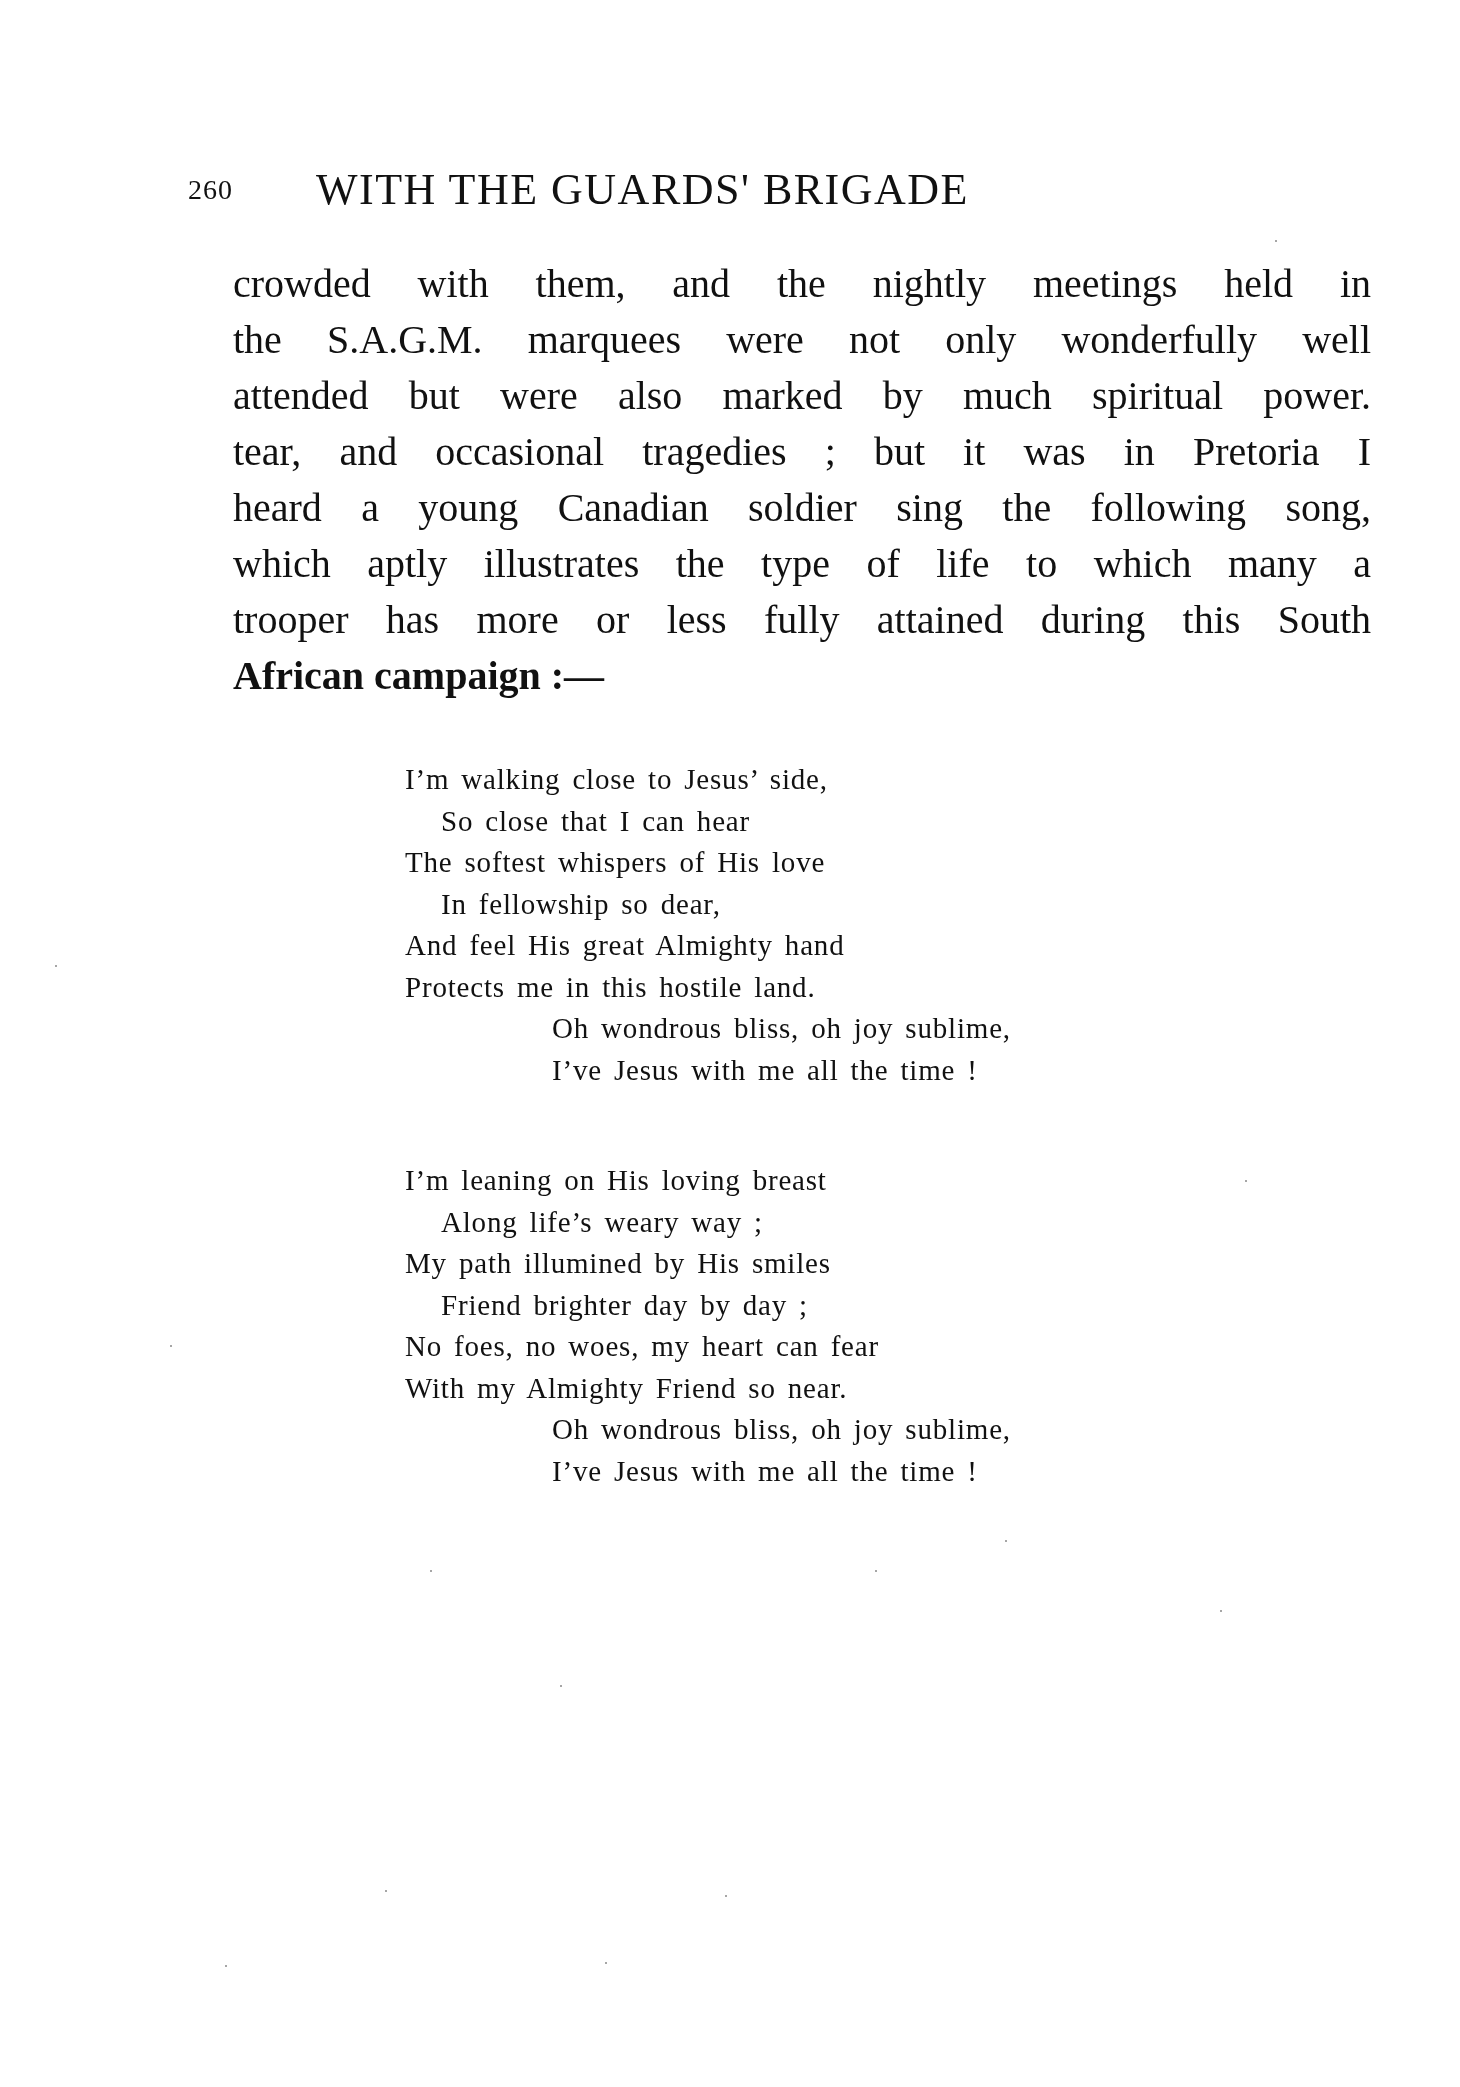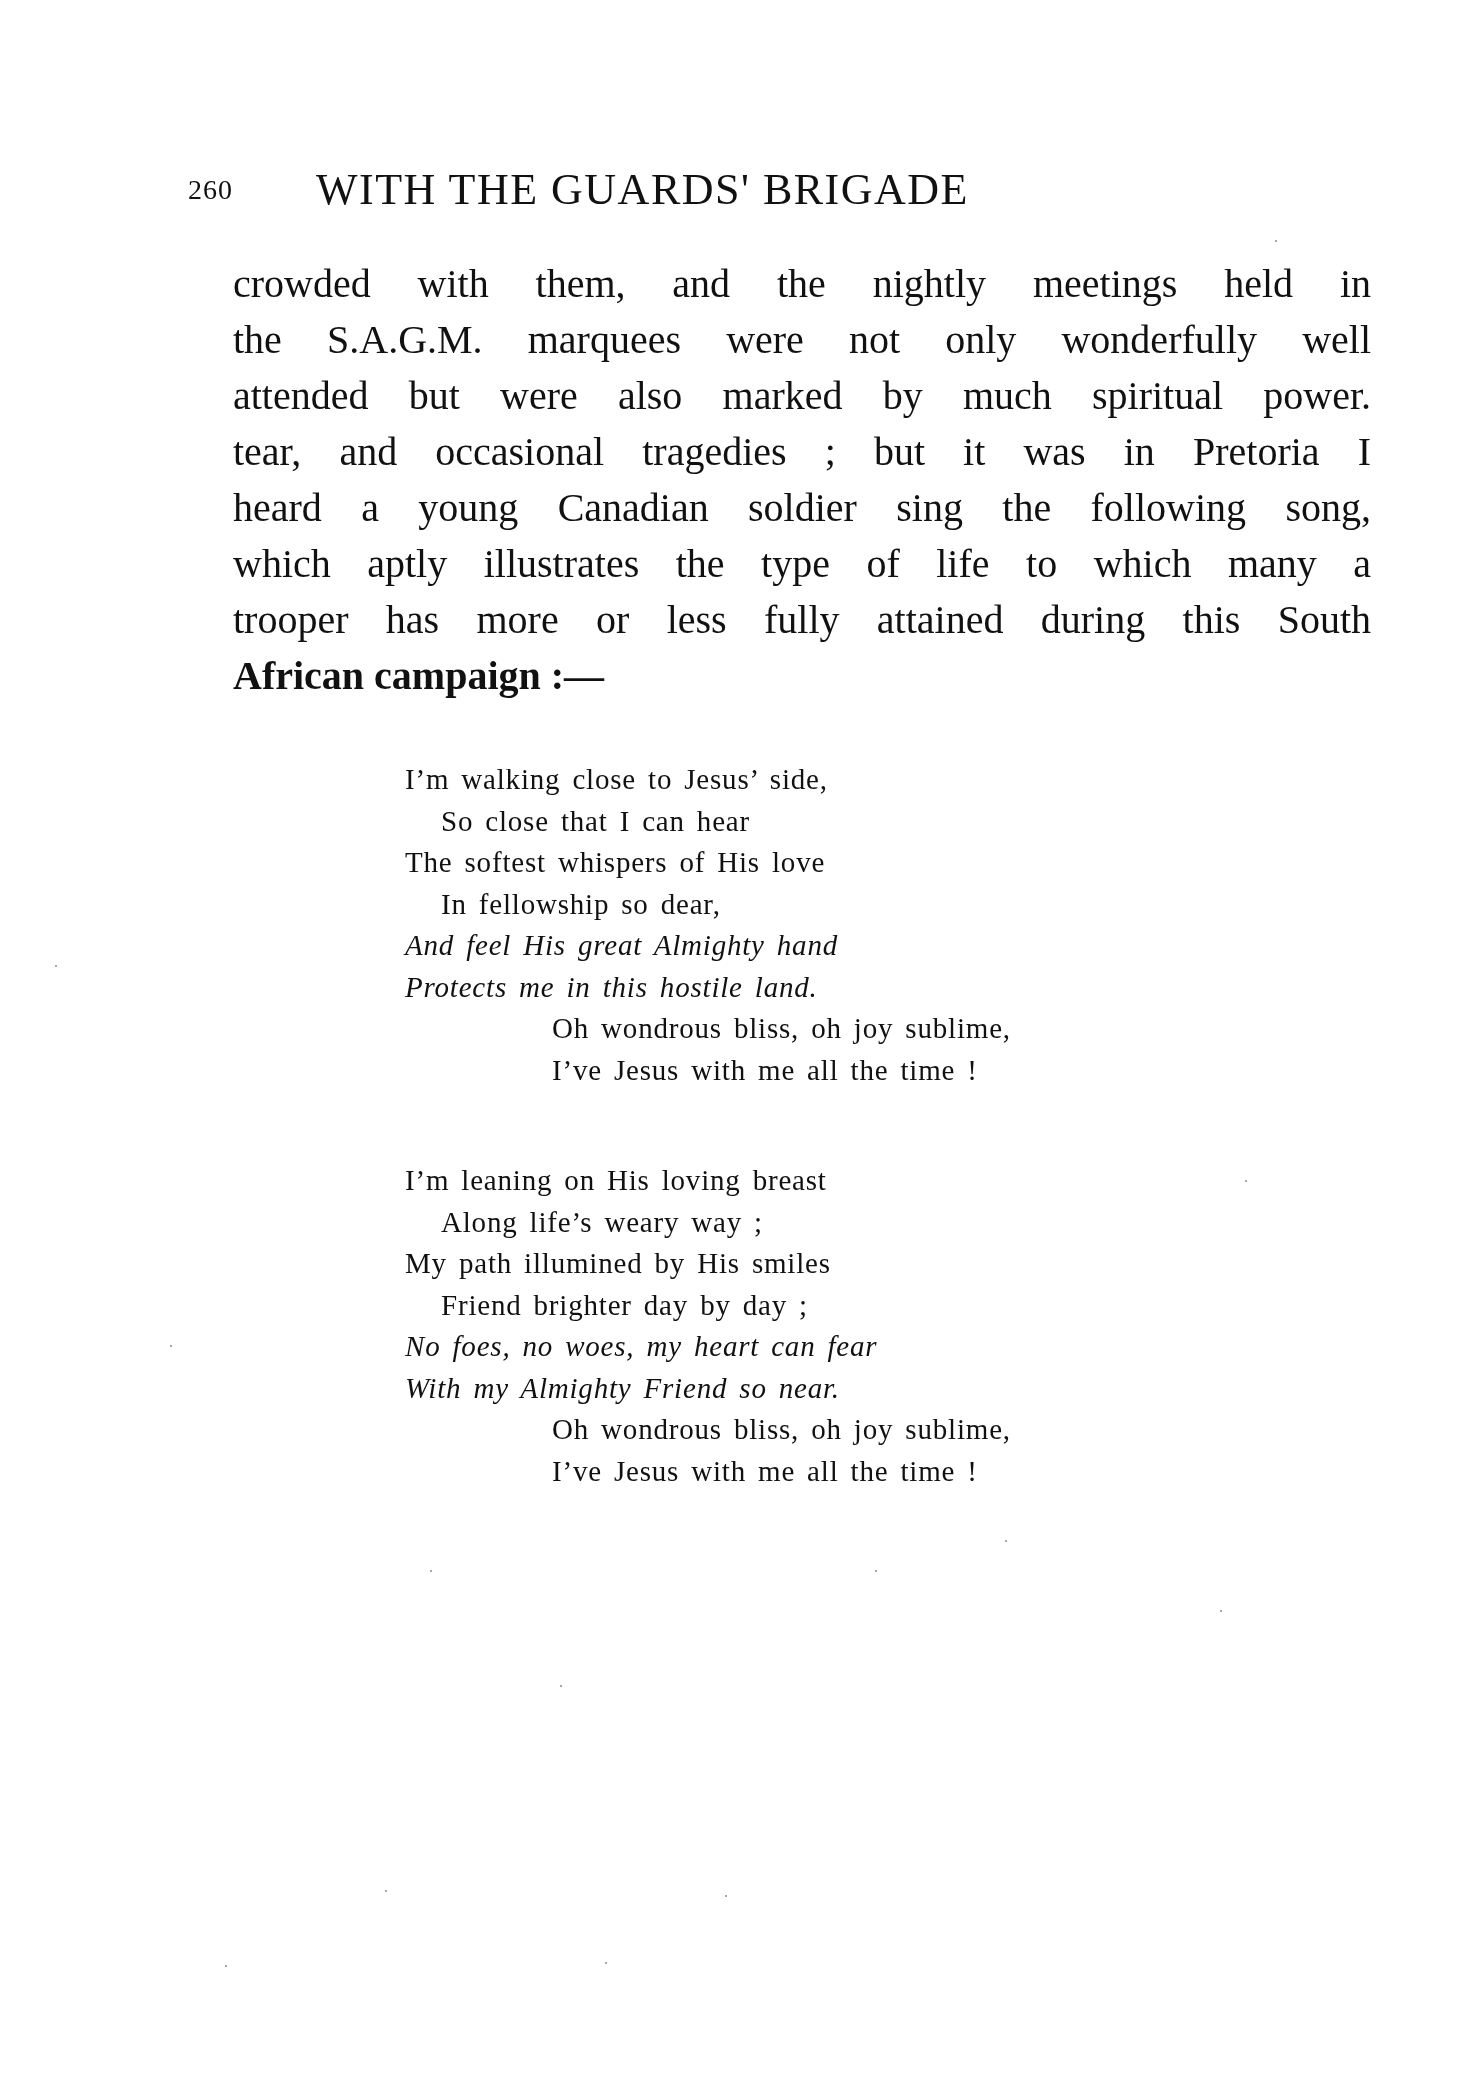--- a/index.html
+++ b/index.html
@@ -74,21 +74,21 @@
     .verse-line {
       height: 41.5px;
       font-size: 29px;
       line-height: 41.5px;
       white-space: nowrap;
       letter-spacing: 0.8px;
       word-spacing: 4px;
     }
     .verse-line.indent-1 { padding-left: 36px; }
     .verse-line.indent-2 { padding-left: 147px; }
-    .verse-line.italic { font-style: italic; }
+    .verse-line.italic { }
     .speck {
       position: absolute;
       width: 2px;
       height: 2px;
       background: #888888;
       border-radius: 1px;
     }
   </style>
 </head>
 <body>

